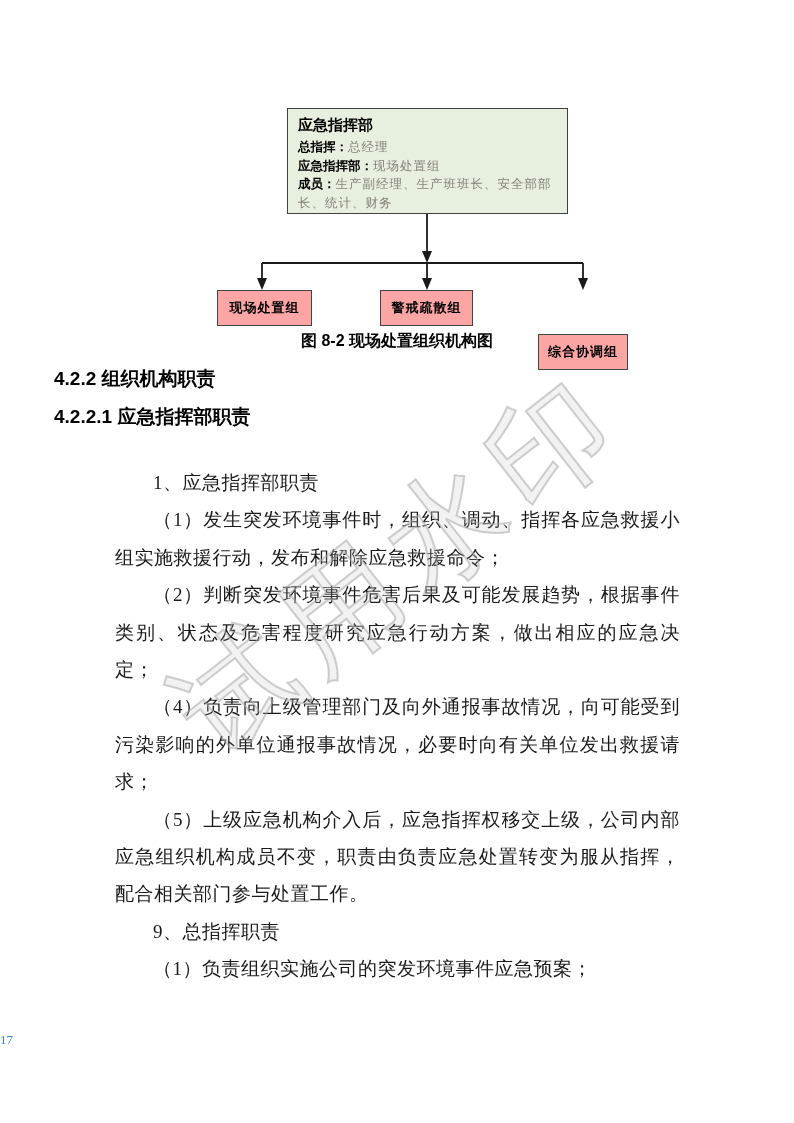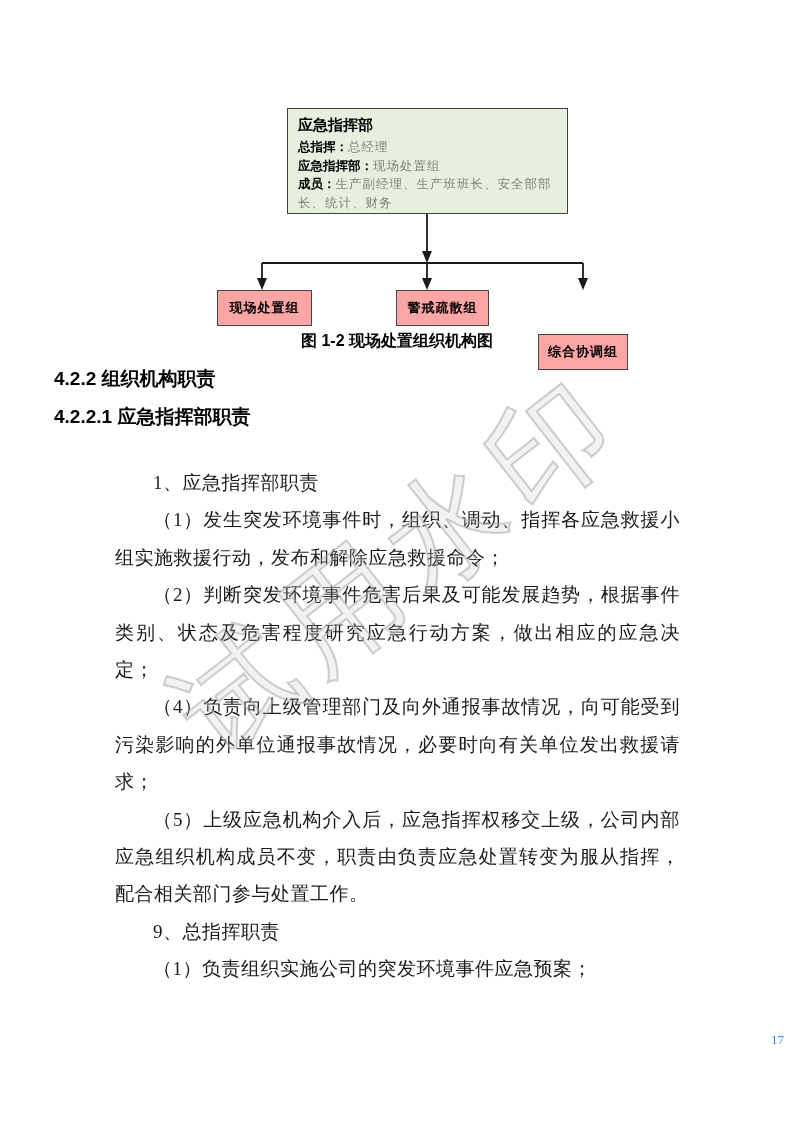--- a/index.html
+++ b/index.html
@@ -33,21 +33,21 @@
   .connectors { position:absolute; left:0; top:0; width:794px; height:330px; }
   .child-box {
     position:absolute; top:290px; height:36px;
     background:#fca5a5; border:1.5px solid #444;
     display:flex; align-items:center; justify-content:center;
     font-weight:bold; font-size:13px; color:#000;
     font-family:"Liberation Sans","DejaVu Sans",sans-serif;
     letter-spacing:1px;
   }
   .child-box.b0 { left:217px; width:95px; }
-  .child-box.b1 { left:396px; width:93px; }
+  .child-box.b1 { left:380px; width:93px; }
   .child-box.b2 { left:538px; width:90px;margin-top:44px; }
   
   .caption {
     text-align:center; font-weight:bold; font-size:16px; line-height:22px;
     font-family:"Liberation Sans","DejaVu Sans",sans-serif; color:#000;
   }
   .heading {
     margin-left:54px; margin-right:114px;
     font-weight:bold; font-size:19px; line-height:26px; color:#000;
     font-family:"Liberation Sans","DejaVu Sans",sans-serif;
@@ -64,21 +64,21 @@
     position:absolute; left:400px; top:565px;
     transform:translate(-50%,-50%) rotate(-38deg);
     font-size:118px; letter-spacing:14px; white-space:nowrap;
     font-family:"Liberation Sans","DejaVu Sans",sans-serif;
     color:rgba(185,185,185,0.18);
     -webkit-text-stroke:2px rgba(168,168,168,0.55);
     pointer-events:none; z-index:5;
   }
   .page-number {
     position:absolute; left:0; top:1032px; width:784px;
-    text-align:right; font-size:13px; color:#3b82f6;
+    text-align:left; font-size:13px; color:#3b82f6;
   }
 </style>
 </head>
 <body>
 
 <div class="page">
 
   <div class="watermark">试用水印</div>
 
   <div class="diagram">
@@ -106,21 +106,21 @@
         <div><span class="row-label">应急指挥部：</span><span class="row-value">现场处置组</span></div>
         <div><span class="row-label">成员：</span><span class="row-value">生产副经理、生产班班长、安全部部长、统计、财务</span></div>
       </div>
     </div>
 
     <div class="child-box b0">现场处置组</div>
     <div class="child-box b1">警戒疏散组</div>
     <div class="child-box b2">综合协调组</div>
   </div>
 
-  <div class="caption">图 1-2 现场处置组织机构图</div>
+  <div class="caption">图 8-2 现场处置组织机构图</div>
 
   <div class="heading h1">4.2.2 组织机构职责</div>
   <div class="heading h2">4.2.2.1 应急指挥部职责</div>
 
   <div class="body-text">
     <p class="body-para">1、应急指挥部职责</p>
     <p class="body-para">（1）发生突发环境事件时，组织、调动、指挥各应急救援小组实施救援行动，发布和解除应急救援命令；</p>
     <p class="body-para">（2）判断突发环境事件危害后果及可能发展趋势，根据事件类别、状态及危害程度研究应急行动方案，做出相应的应急决定；</p>
     <p class="body-para">（4）负责向上级管理部门及向外通报事故情况，向可能受到污染影响的外单位通报事故情况，必要时向有关单位发出救援请求；</p>
     <p class="body-para">（5）上级应急机构介入后，应急指挥权移交上级，公司内部应急组织机构成员不变，职责由负责应急处置转变为服从指挥，配合相关部门参与处置工作。</p>

